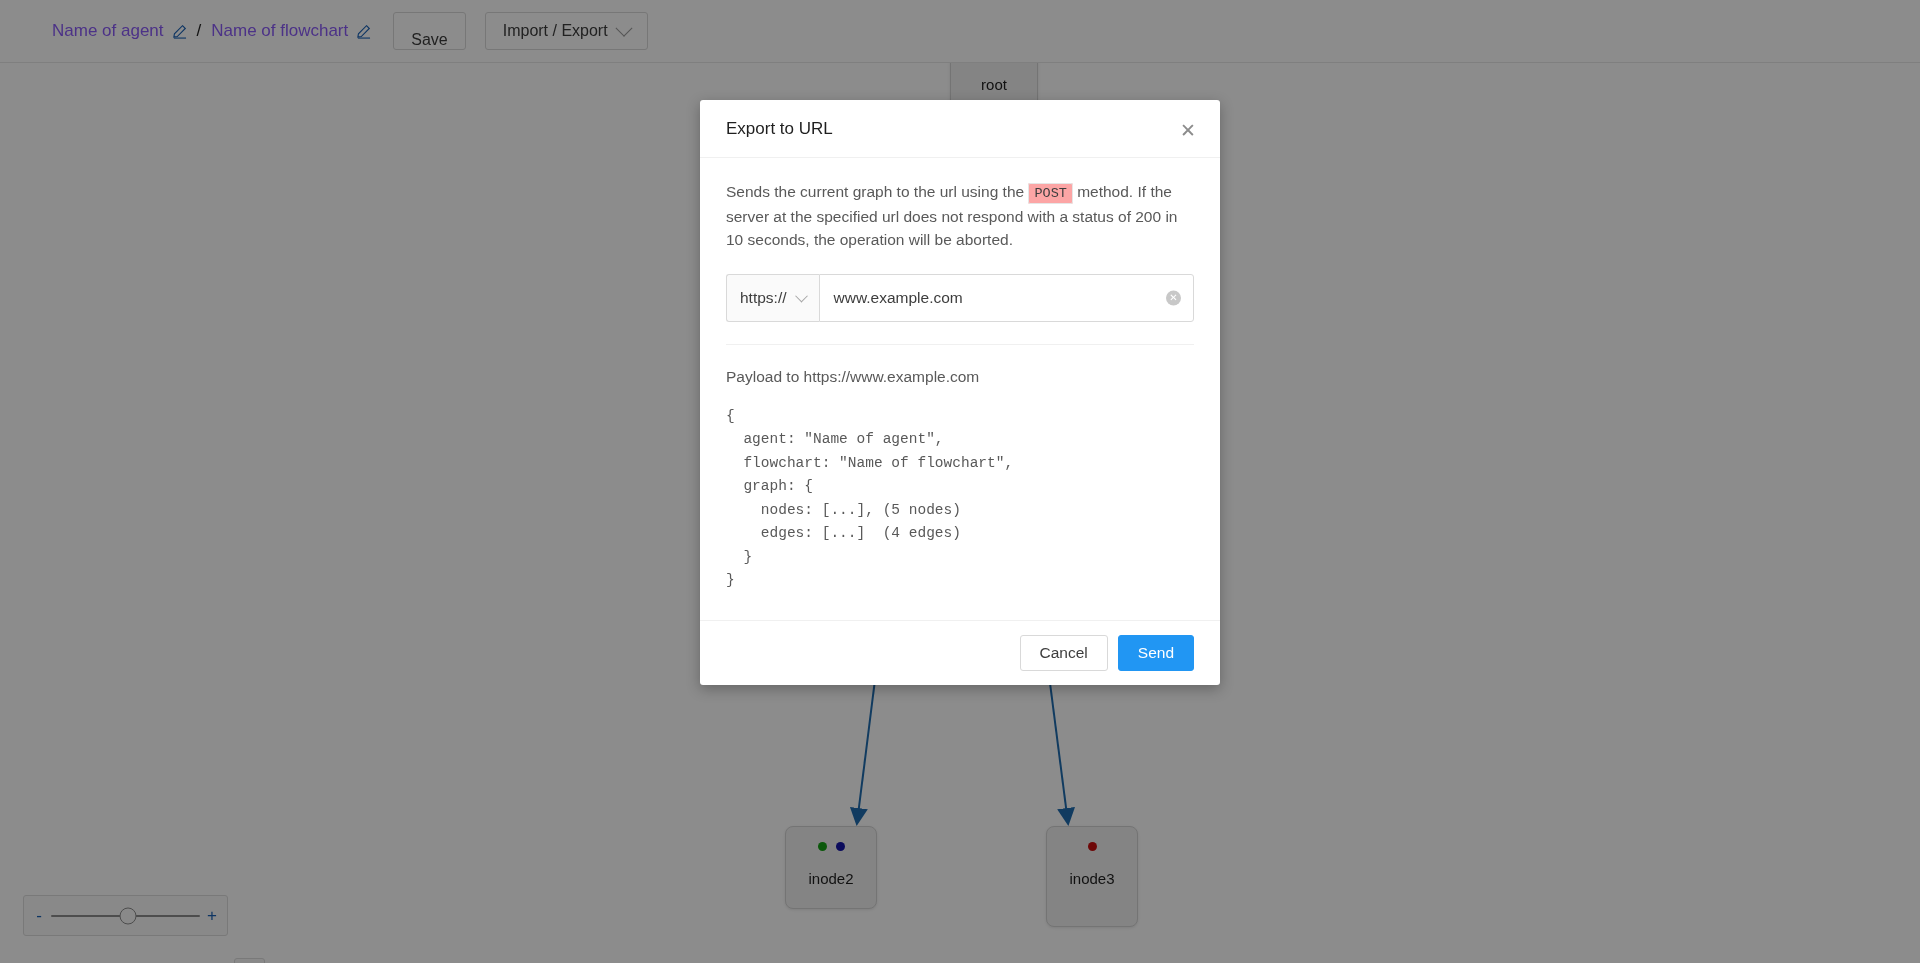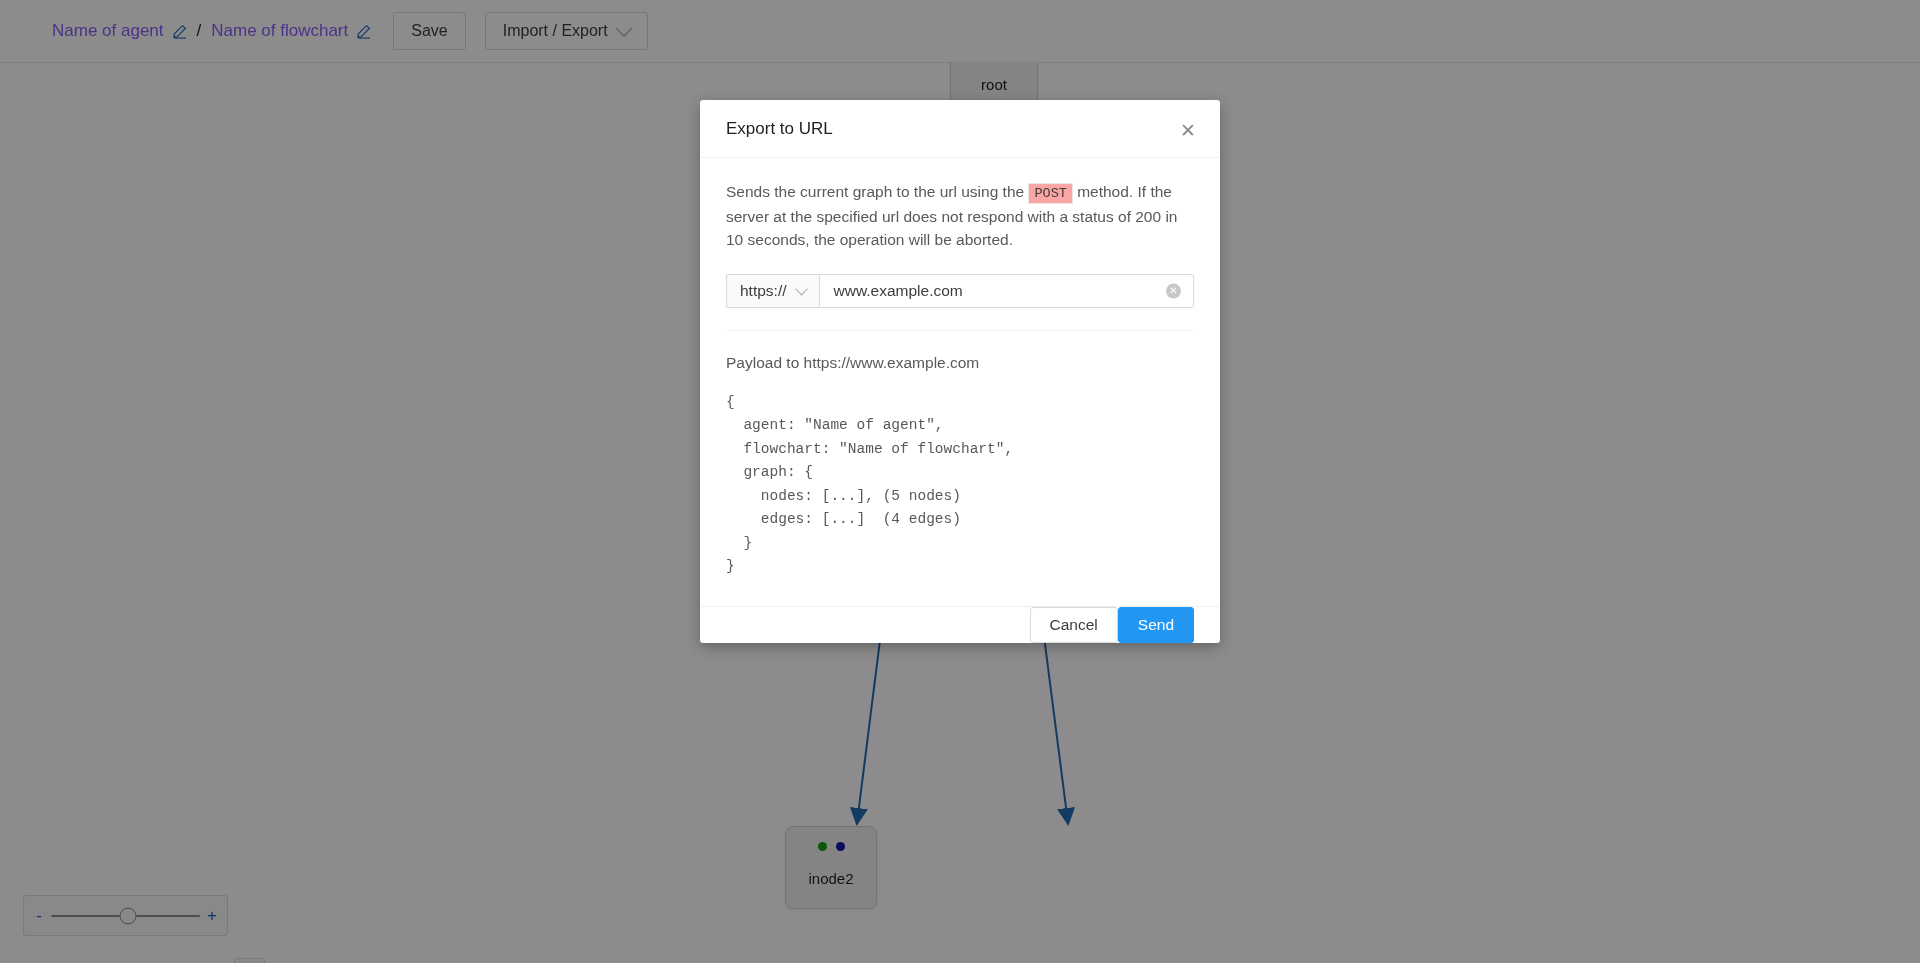--- a/index.html
+++ b/index.html
@@ -32,21 +32,21 @@
   .pencil-icon { display:inline-block; width:15px; height:15px; color:#1b62b5; }
   .pencil-icon svg { display:block; }
 
   .tb-btn {
     height: 38px; border: 1px solid #d9d9d9; background: #fff;
     border-radius: 3px; font-size: 16px; color: #3d3d3d;
     padding: 0 17px; display: inline-flex; align-items: center; gap: 10px;
     font-family: "Liberation Sans", sans-serif; cursor: pointer;
     white-space: nowrap;
   }
-  #save-btn { margin-left: 22px; }
+  #save-btn { margin-left: 22px; align-items: flex-end; }
   #imex-btn { margin-left: 19px; }
   .chev {
     width: 12px; height: 12px; display:inline-block;
     border-right: 1.6px solid #9a9a9a; border-bottom: 1.6px solid #9a9a9a;
     transform: rotate(45deg) translate(-2px,-2px);
   }
 
   
   .canvas {
     position: absolute; top: 63px; left: 0;
@@ -130,21 +130,21 @@
   .modal-body { padding: 22px 26px 6px 26px; }
   .desc {
     font-size: 15.5px; color: #595959; line-height: 1.52; margin: 0 0 22px 0;
   }
   code.kbd {
     font-family: "Liberation Mono", monospace;
     font-size: 13.5px; background: #fca5a5; border: 1px solid #e6e6e6;
     border-radius: 2px; padding: 2px 5px; color: #3d3d3d;
   }
 
-  .input-group { display: flex; width: 100%; height: 34px; margin-bottom: 22px; }
+  .input-group { display: flex; width: 100%; height: 48px; margin-bottom: 22px; }
   .addon {
     display:flex; align-items:center; gap: 10px;
     background: #fafafa; border: 1px solid #d9d9d9; border-right: none;
     border-radius: 3px 0 0 3px; padding: 0 13px;
     font-size: 15.5px; color: #3d3d3d; cursor: pointer; white-space: nowrap;
   }
   .addon .chev2 {
     width: 9px; height: 9px;
     border-right: 1.4px solid #a6a6a6; border-bottom: 1.4px solid #a6a6a6;
     transform: rotate(45deg) translate(-1px,-1px);
@@ -166,22 +166,22 @@
   .divider { height: 1px; background: #f0f0f0; margin: 0 0 23px 0; }
   .payload-label { font-size: 15.5px; color: #595959; margin: 0 0 19px 0; }
   pre.payload {
     margin: 0 0 22px 0;
     font-family: "Liberation Mono", monospace;
     font-size: 14.5px; line-height: 1.62; color: #595959;
     white-space: pre;
   }
   .modal-footer {
     border-top: 1px solid #f0f0f0;
-    padding: 0 26px;
-    display: flex; justify-content: flex-end; 
+    padding: 14px 26px;
+    display: flex; justify-content: flex-end; gap: 10px;
   }
   .btn {
     height: 36px; border-radius: 3px; font-size: 15.5px;
     padding: 0 19px; cursor: pointer;
     font-family: "Liberation Sans", sans-serif;
     display: inline-flex; align-items: center; justify-content: center;
   }
   .btn-default { background: #fff; border: 1px solid #d9d9d9; color: #3d3d3d; }
   .btn-primary { background: #2196f3; border: 1px solid #2196f3; color: #fff; }
 </style>
@@ -236,20 +236,26 @@
     </div>
 
     <div class="node" id="node-inode2">
       <div class="node-dots">
         <span class="dot" style="background:#14a014"></span>
         <span class="dot" style="background:#1515a8"></span>
       </div>
       <div class="node-label">inode2</div>
     </div>
 
+    <div class="node" id="node-inode3">
+      <div class="node-dots">
+        <span class="dot" style="background:#c81010"></span>
+      </div>
+      <div class="node-label">inode3</div>
+    </div>
 
     <div class="zoom-panel">
       <span class="zoom-sign">-</span>
       <div class="slider-track">
         <div class="slider-thumb"></div>
       </div>
       <span class="zoom-sign">+</span>
     </div>
 
     <div class="fit-btn">

